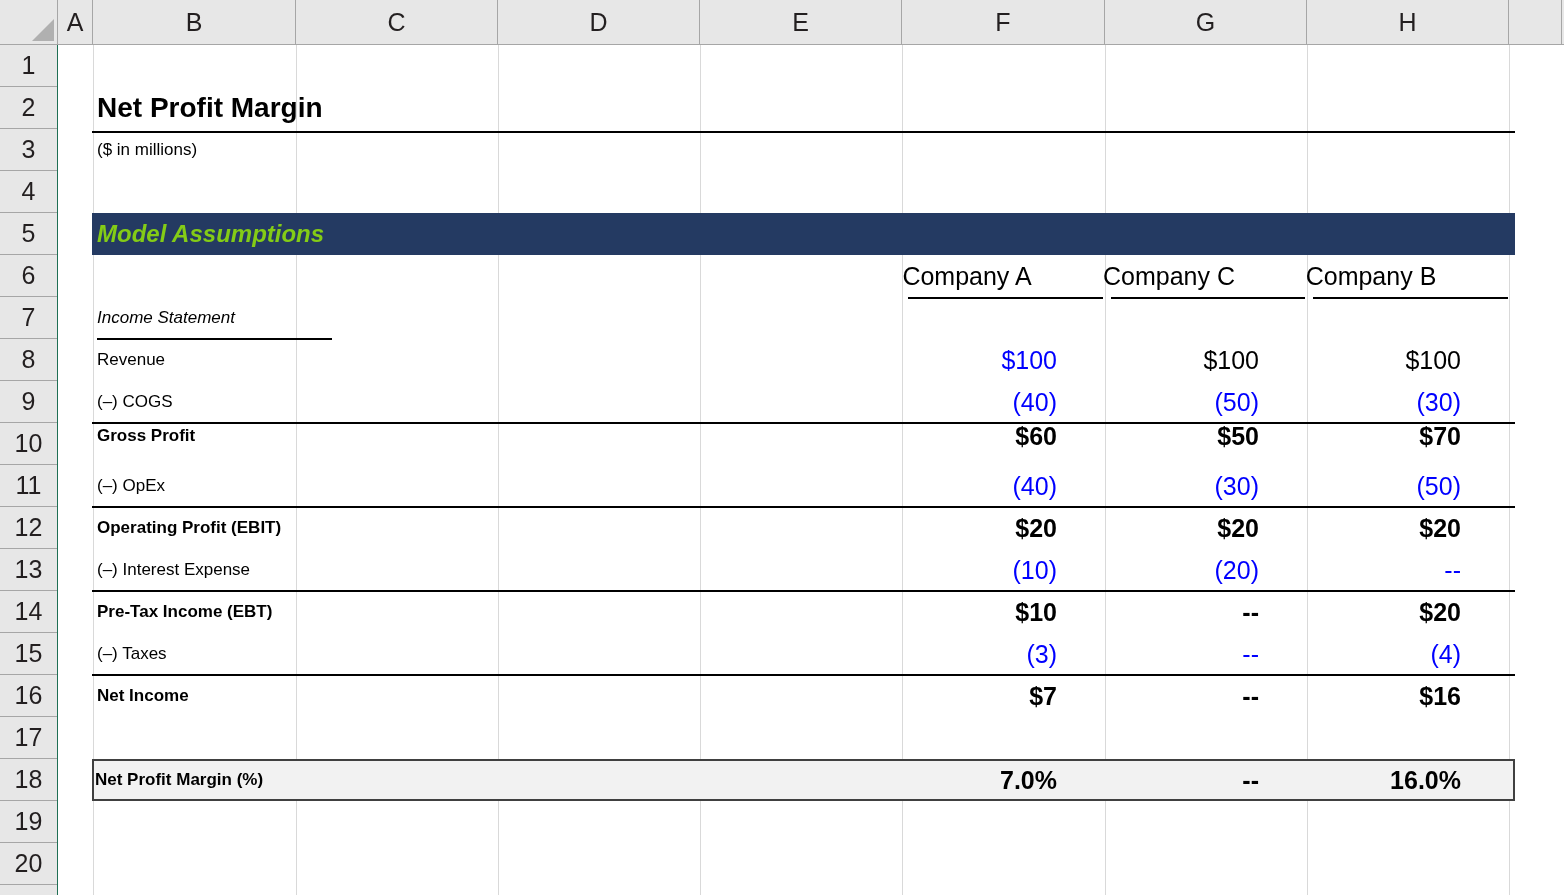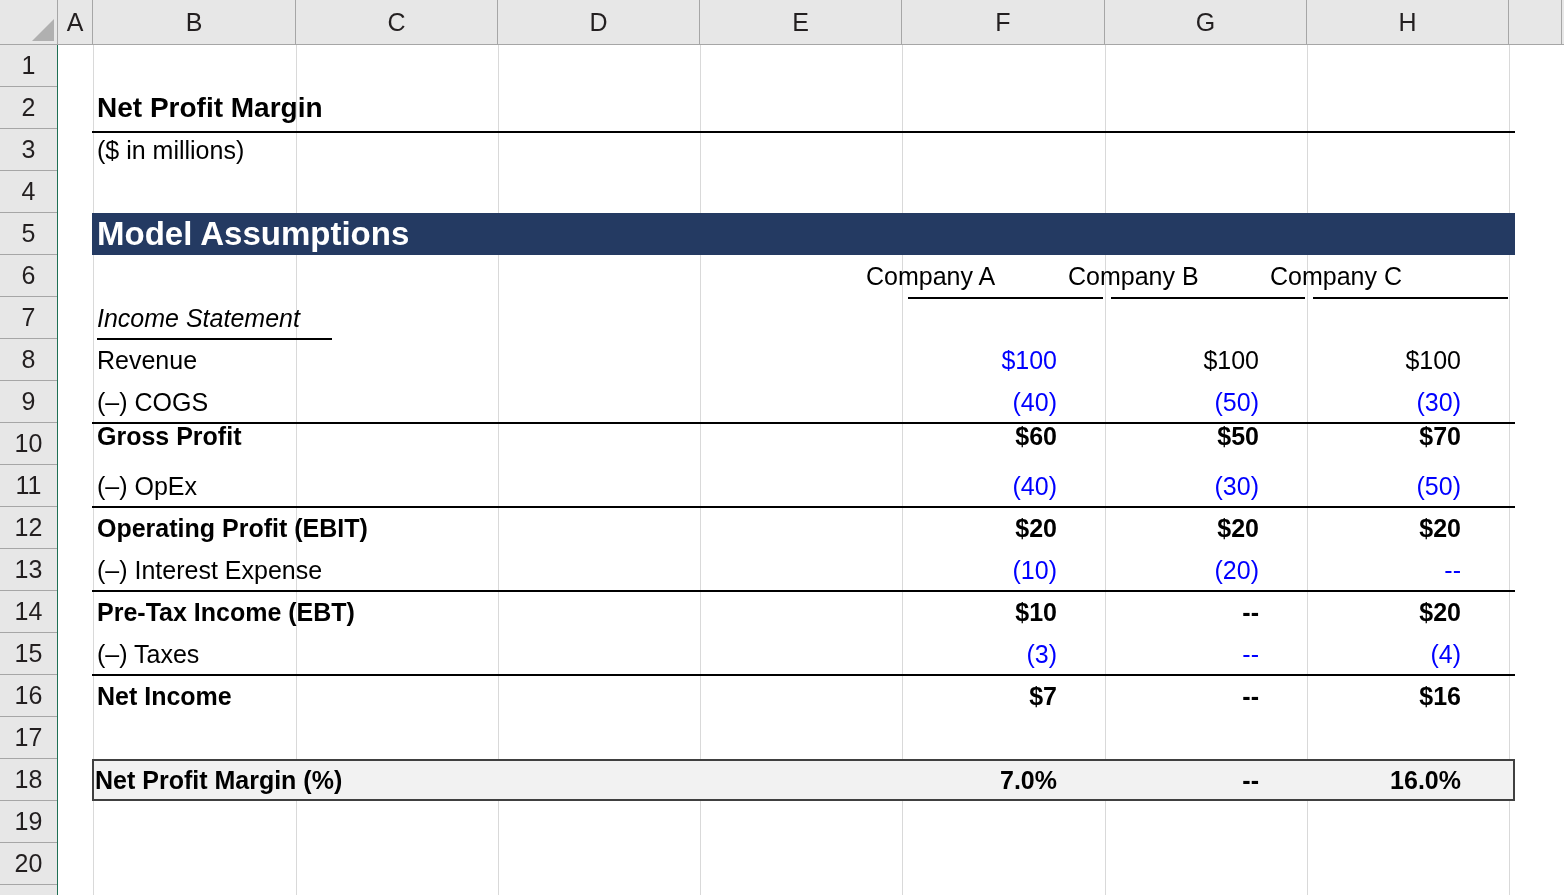--- a/index.html
+++ b/index.html
@@ -101,36 +101,36 @@
     width: 1505px;
     height: 42px;
     display: flex;
     align-items: center;
     box-sizing: border-box;
   }
   .label-cell {
     width: 807px;
     padding-left: 38px;
     box-sizing: border-box;
-    font-size: 25px;
+    font-size: 17px;
     color: #000000;
     white-space: nowrap;
     overflow: visible;
   }
   .num-cell {
     width: 202px;
     box-sizing: border-box;
     text-align: right;
     padding-right: 11px;
     font-size: 25px;
     color: #000000;
     white-space: nowrap;
   }
   .num-cell.center {
-    text-align: left;
+    text-align: center;
     padding-right: 0;
   }
 
   .b { font-weight: bold; }
   .blue { color: #0000ff; }
   .ital { font-style: italic; }
 
   
   .title-rule {
     position: absolute;
@@ -146,23 +146,24 @@
     left: 33px;
     width: 1423px;
     height: 42px;
     background: #243a62;
     display: flex;
     align-items: center;
     box-sizing: border-box;
   }
   .banner-text {
     padding-left: 5px;
-    color: #ffffff;
-    font-size: 33px;
+    color: #84cc16;
+    font-size: 24px;
     font-weight: bold;
+    font-style: italic;
   }
 
   
   .hdr-rule {
     position: absolute;
     height: 2px;
     background: #000000;
   }
 
   
@@ -255,22 +256,22 @@
       <div class="label-cell">($ in millions)</div>
     </div>
 
     <div class="banner" style="top:168px">
       <div class="banner-text">Model Assumptions</div>
     </div>
 
     <div class="row" style="top:210px">
       <div class="label-cell"></div>
       <div class="num-cell center">Company A</div>
+      <div class="num-cell center">Company C</div>
       <div class="num-cell center">Company B</div>
-      <div class="num-cell center">Company C</div>
     </div>
     <div class="hdr-rule" style="top:252px; left:849px;  width:195px"></div>
     <div class="hdr-rule" style="top:252px; left:1052px; width:194px"></div>
     <div class="hdr-rule" style="top:252px; left:1254px; width:195px"></div>
 
     <div class="row" style="top:252px">
       <div class="label-cell ital">Income Statement</div>
     </div>
     <div class="is-rule" style="top:293px; left:38px; width:235px"></div>
 

